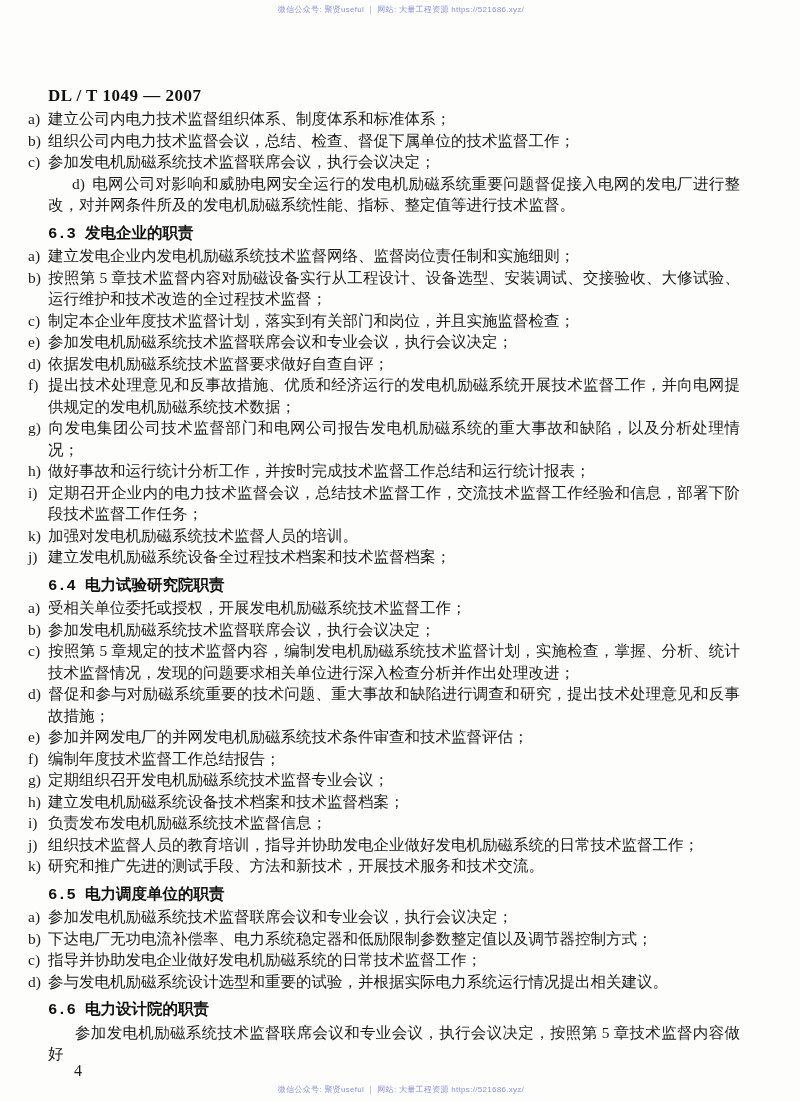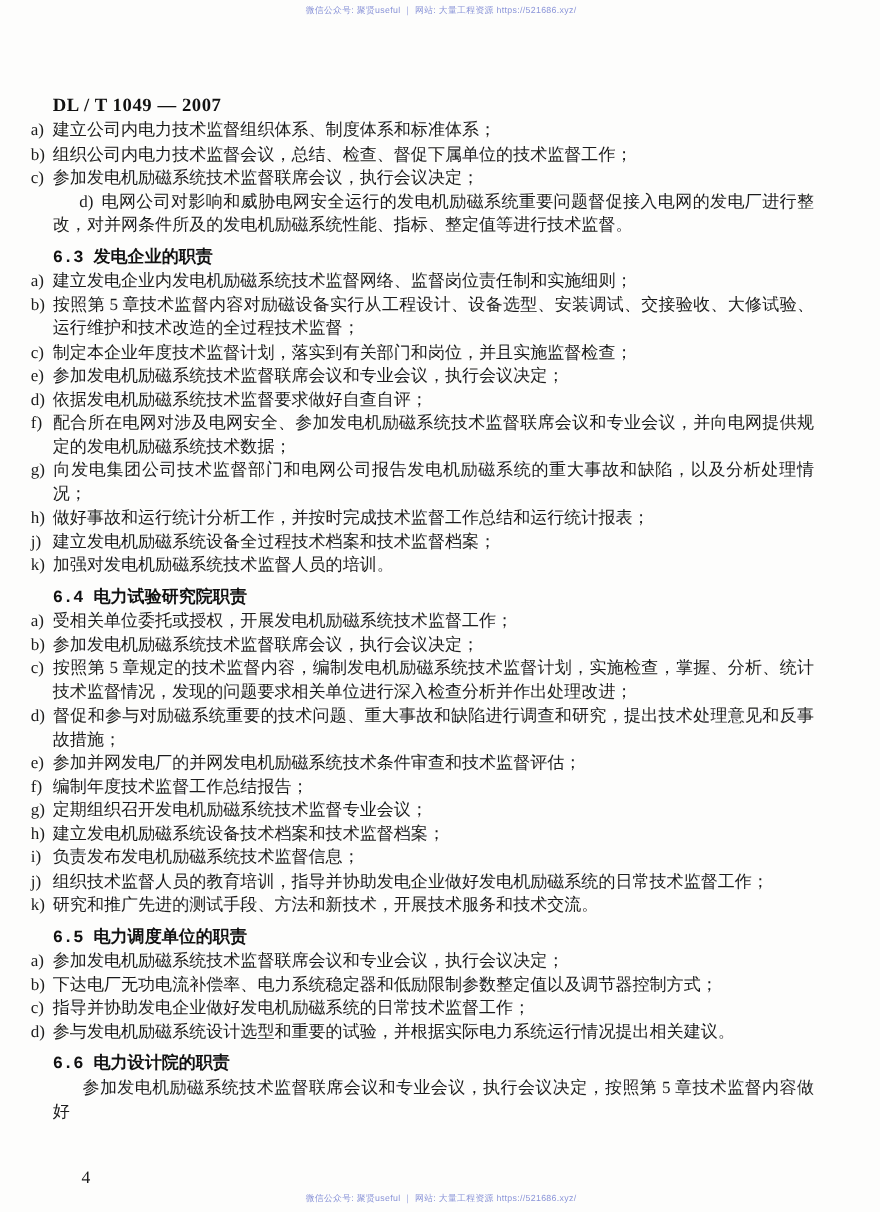--- a/index.html
+++ b/index.html
@@ -69,25 +69,26 @@
     <p class="li"><span class="lbl">b)</span><span>组织公司内电力技术监督会议，总结、检查、督促下属单位的技术监督工作；</span></p>
     <p class="li"><span class="lbl">c)</span><span>参加发电机励磁系统技术监督联席会议，执行会议决定；</span></p>
     <p class="li flush"><span class="lbl">d)</span><span>电网公司对影响和威胁电网安全运行的发电机励磁系统重要问题督促接入电网的发电厂进行整改，对并网条件所及的发电机励磁系统性能、指标、整定值等进行技术监督。</span></p>
 
     <h2 class="sec"><span class="num">6.3</span><span>发电企业的职责</span></h2>
     <p class="li"><span class="lbl">a)</span><span>建立发电企业内发电机励磁系统技术监督网络、监督岗位责任制和实施细则；</span></p>
     <p class="li"><span class="lbl">b)</span><span>按照第 5 章技术监督内容对励磁设备实行从工程设计、设备选型、安装调试、交接验收、大修试验、运行维护和技术改造的全过程技术监督；</span></p>
     <p class="li"><span class="lbl">c)</span><span>制定本企业年度技术监督计划，落实到有关部门和岗位，并且实施监督检查；</span></p>
     <p class="li"><span class="lbl">e)</span><span>参加发电机励磁系统技术监督联席会议和专业会议，执行会议决定；</span></p>
     <p class="li"><span class="lbl">d)</span><span>依据发电机励磁系统技术监督要求做好自查自评；</span></p>
-    <p class="li"><span class="lbl">f)</span><span>配合所在电网对涉及电网安全、参加发电机励磁系统技术监督联席会议和专业会议，并向电网提供规定的发电机励磁系统技术数据；</span></p>
+    <p class="li"><span class="lbl">f)</span><span>提出技术处理意见和反事故措施、优质和经济运行的发电机励磁系统开展技术监督工作，并向电网提供规定的发电机励磁系统技术数据；</span></p>
     <p class="li"><span class="lbl">g)</span><span>向发电集团公司技术监督部门和电网公司报告发电机励磁系统的重大事故和缺陷，以及分析处理情况；</span></p>
     <p class="li"><span class="lbl">h)</span><span>做好事故和运行统计分析工作，并按时完成技术监督工作总结和运行统计报表；</span></p>
+    <p class="li"><span class="lbl">i)</span><span>定期召开企业内的电力技术监督会议，总结技术监督工作，交流技术监督工作经验和信息，部署下阶段技术监督工作任务；</span></p>
+    <p class="li"><span class="lbl">k)</span><span>加强对发电机励磁系统技术监督人员的培训。</span></p>
     <p class="li"><span class="lbl">j)</span><span>建立发电机励磁系统设备全过程技术档案和技术监督档案；</span></p>
-    <p class="li"><span class="lbl">k)</span><span>加强对发电机励磁系统技术监督人员的培训。</span></p>
 
     <h2 class="sec"><span class="num">6.4</span><span>电力试验研究院职责</span></h2>
     <p class="li"><span class="lbl">a)</span><span>受相关单位委托或授权，开展发电机励磁系统技术监督工作；</span></p>
     <p class="li"><span class="lbl">b)</span><span>参加发电机励磁系统技术监督联席会议，执行会议决定；</span></p>
     <p class="li"><span class="lbl">c)</span><span>按照第 5 章规定的技术监督内容，编制发电机励磁系统技术监督计划，实施检查，掌握、分析、统计技术监督情况，发现的问题要求相关单位进行深入检查分析并作出处理改进；</span></p>
     <p class="li"><span class="lbl">d)</span><span>督促和参与对励磁系统重要的技术问题、重大事故和缺陷进行调查和研究，提出技术处理意见和反事故措施；</span></p>
     <p class="li"><span class="lbl">e)</span><span>参加并网发电厂的并网发电机励磁系统技术条件审查和技术监督评估；</span></p>
     <p class="li"><span class="lbl">f)</span><span>编制年度技术监督工作总结报告；</span></p>
     <p class="li"><span class="lbl">g)</span><span>定期组织召开发电机励磁系统技术监督专业会议；</span></p>
     <p class="li"><span class="lbl">h)</span><span>建立发电机励磁系统设备技术档案和技术监督档案；</span></p>

